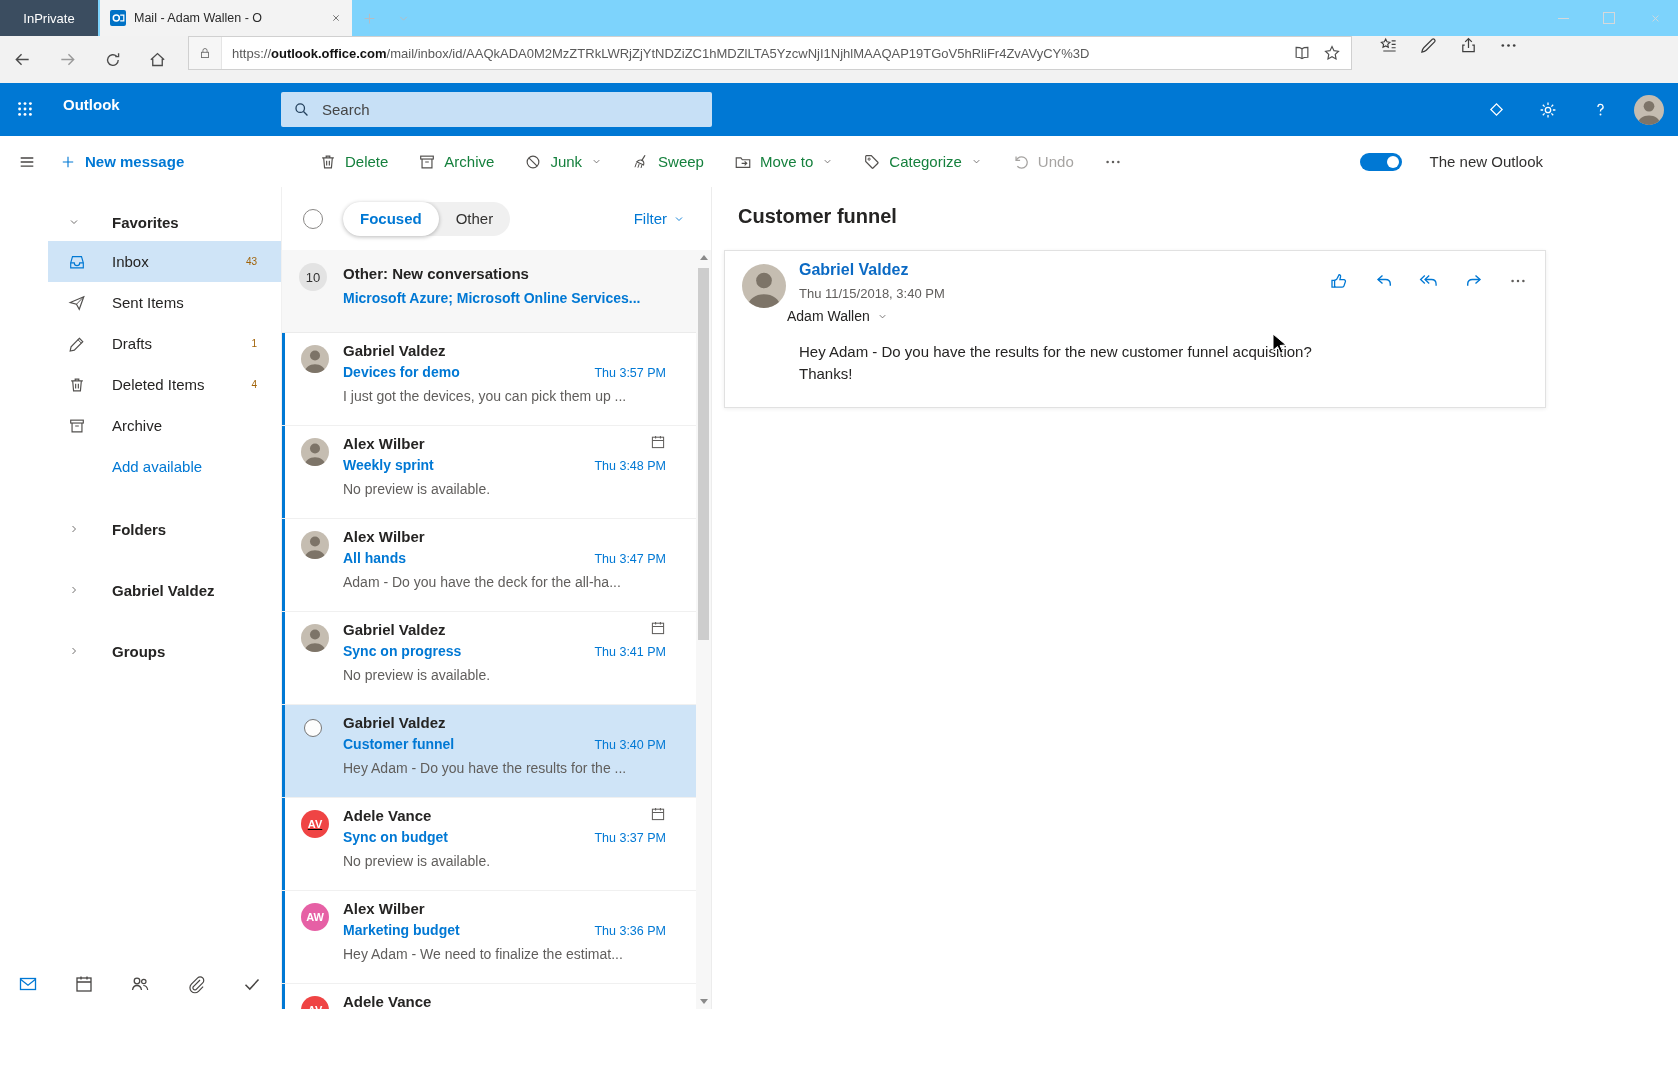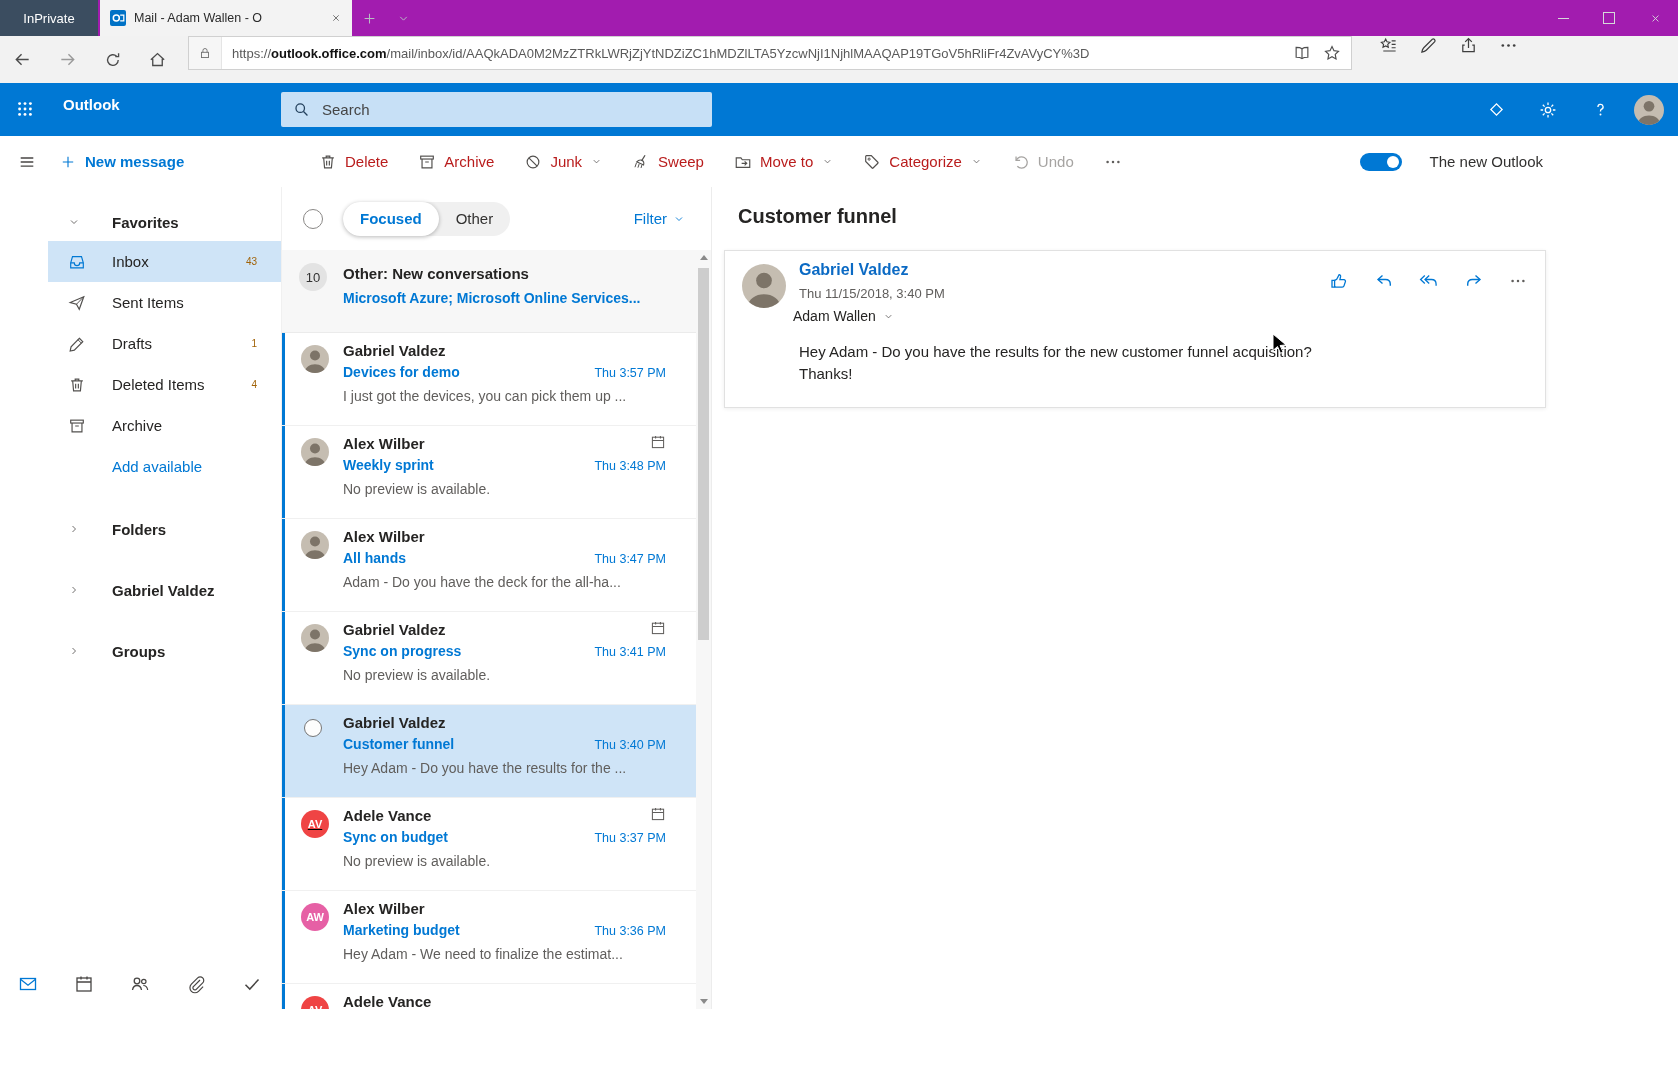--- a/index.html
+++ b/index.html
@@ -1,21 +1,21 @@
 <!DOCTYPE html>
 <html><head>
 <meta charset="utf-8">
 <style>
   html,body{margin:0;padding:0;background:#fff;font-family:"Liberation Sans",sans-serif;}
   .win{position:relative;width:1678px;height:1080px;background:#fff;overflow:hidden;}
   svg{display:block;}
   .defs{position:absolute;width:0;height:0;overflow:hidden;}
 
   
-  .tabbar{position:absolute;left:0;top:0;right:0;height:36px;background:#a21caf;display:flex;align-items:stretch;}
+  .tabbar{position:absolute;left:0;top:0;right:0;height:36px;background:#7dd3fc;display:flex;align-items:stretch;}
   .inprivate{width:98px;background:#3b4d60;color:#fff;font-size:13px;display:flex;align-items:center;justify-content:center;}
   .tab{width:232px;margin-left:2px;background:#f3f3f3;display:flex;align-items:center;padding:0 10px;gap:8px;}
   .tab-title{flex:1;font-size:12.5px;color:#2b2b2b;white-space:nowrap;overflow:hidden;}
   .tbtn{width:34px;display:flex;align-items:center;justify-content:center;color:#b7bcc2;}
   .win-controls{margin-left:auto;display:flex;}
   .wc{width:46px;display:flex;align-items:center;justify-content:center;color:#d6d8da;}
   .wc-min{width:11px;height:1px;background:#d6d8da;}
   .wc-max{width:10px;height:10px;border:1px solid #d6d8da;}
 
   
@@ -40,21 +40,21 @@
   .o-right{position:absolute;right:0;top:0;height:53px;display:flex;align-items:center;}
   .hbtn{width:52px;height:53px;display:flex;align-items:center;justify-content:center;color:#fff;}
   .h-avatar{width:30px;height:30px;border-radius:50%;overflow:hidden;margin:0 14px 0 8px;}
 
   
   .cmdbar{position:absolute;left:0;top:136px;right:0;height:51px;background:#fff;border-bottom:1px solid #e8e8e8;display:flex;align-items:center;}
   .cb-left{flex:0 0 281px;display:flex;align-items:center;}
   .hamburger{margin-left:18px;color:#484644;}
   .new-msg{margin-left:24px;display:flex;align-items:center;gap:9px;color:#0078d4;font-size:15px;font-weight:600;}
   .cb-mid{display:flex;align-items:center;margin-left:38px;}
-  .cmd{display:flex;align-items:center;gap:8px;margin-right:30px;font-size:15px;color:#b91c1c;}
+  .cmd{display:flex;align-items:center;gap:8px;margin-right:30px;font-size:15px;color:#15803d;}
   .cmd .cic{color:#52504e;}
   .cmd .chv{color:#605e5c;margin-left:1px;}
   .cmd.disabled,.cmd.disabled .cic{color:#a6a4a2;}
   .cmd-more{color:#605e5c;margin-right:0;}
   .cb-right{margin-left:auto;margin-right:135px;display:flex;align-items:center;gap:28px;}
   .toggle{width:42px;height:18px;border-radius:10px;background:#0078d4;position:relative;}
   .toggle::after{content:"";position:absolute;right:3px;top:3px;width:12px;height:12px;border-radius:50%;background:#fff;}
   .toggle-label{font-size:15px;color:#323130;}
 
   
@@ -106,21 +106,21 @@
   .s-up{top:5px;border-bottom:5px solid #8a8a8a;}
   .s-down{bottom:5px;border-top:5px solid #8a8a8a;}
 
   
   .readpane{position:absolute;left:711px;top:187px;right:0;height:822px;background:#fff;border-left:1px solid #ececec;box-sizing:border-box;}
   .r-title{position:absolute;left:26px;top:18px;font-size:20px;font-weight:600;color:#252423;}
   .r-card{position:absolute;left:12px;top:63px;width:822px;height:158px;background:#fff;border:1px solid #e1e1e1;box-shadow:0 1px 4px rgba(0,0,0,.07);box-sizing:border-box;}
   .r-avatar{position:absolute;left:17px;top:13px;width:44px;height:44px;border-radius:50%;overflow:hidden;}
   .r-sender{position:absolute;left:74px;top:10px;font-size:16px;font-weight:600;color:#0b6ac4;}
   .r-time{position:absolute;left:74px;top:35px;font-size:13px;color:#605e5c;}
-  .r-to{position:absolute;left:68px;top:57px;font-size:14px;color:#252423;display:flex;align-items:center;gap:7px;}
+  .r-to{position:absolute;left:62px;top:57px;font-size:14px;color:#252423;display:flex;align-items:center;gap:7px;}
   .r-to .chv{color:#605e5c;}
   .r-actions{position:absolute;right:18px;top:20px;display:flex;align-items:center;gap:25px;color:#0078d4;}
   .r-actions .gray{color:#605e5c;}
   .r-body{position:absolute;left:74px;top:90px;font-size:15px;color:#252423;line-height:22px;}
 
   .cursor{position:absolute;left:1272px;top:333px;z-index:60;}
 </style>
 </head>
 <body>
 

